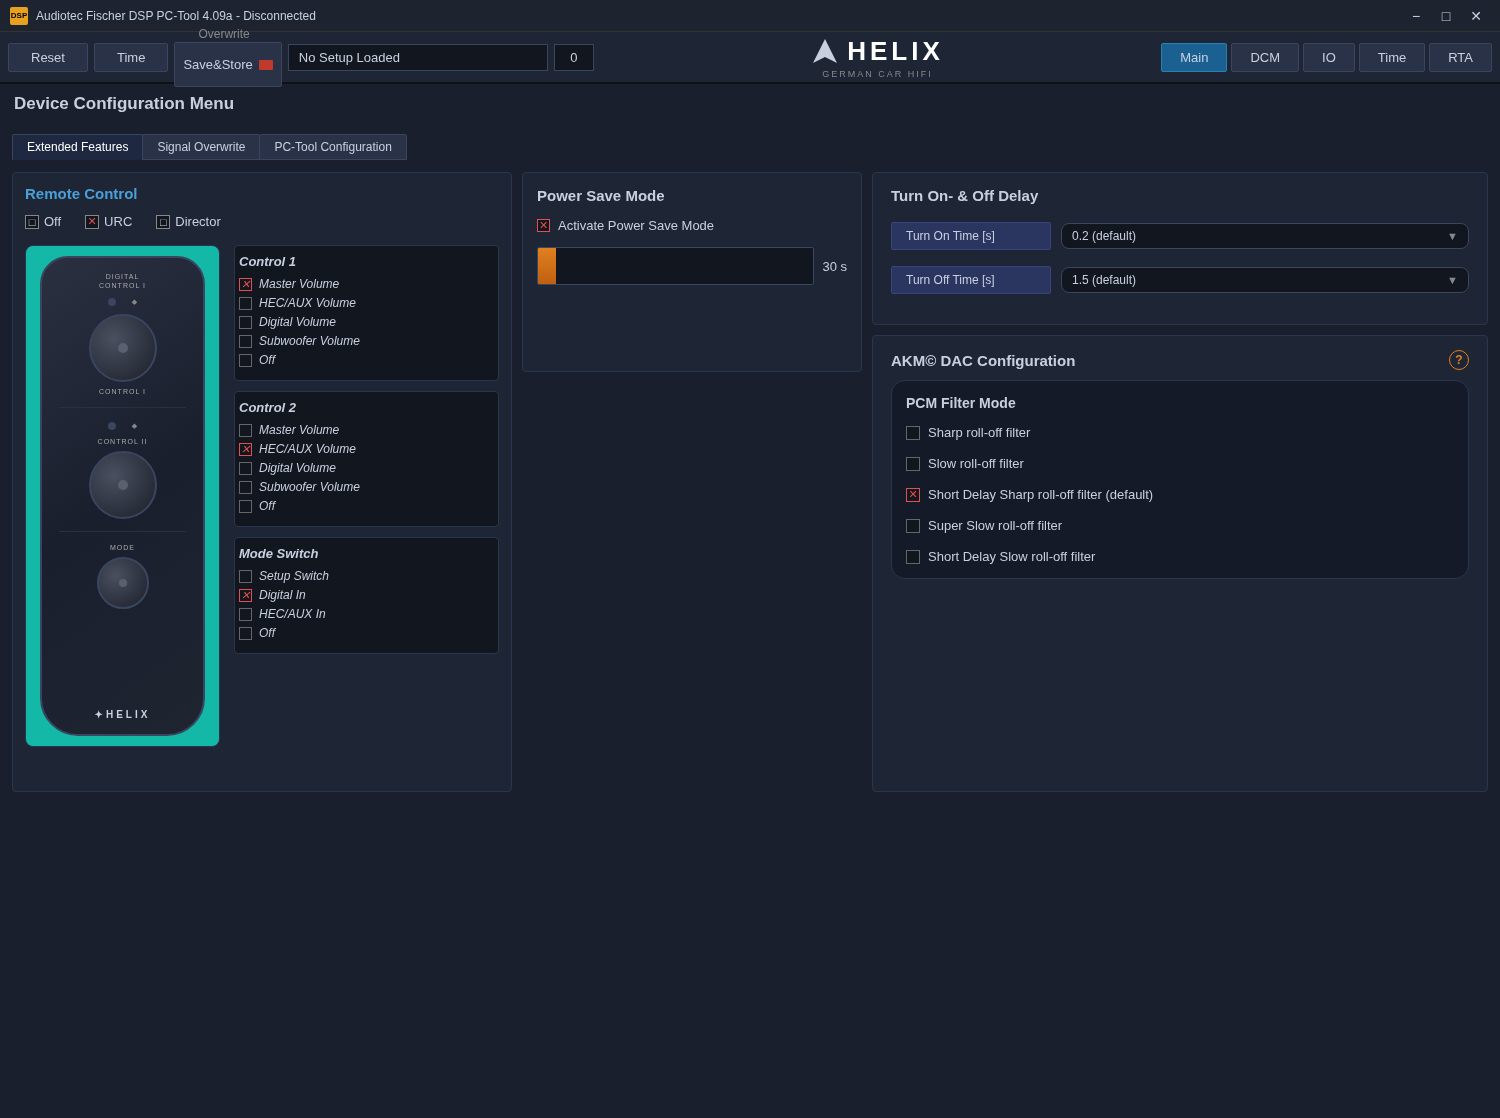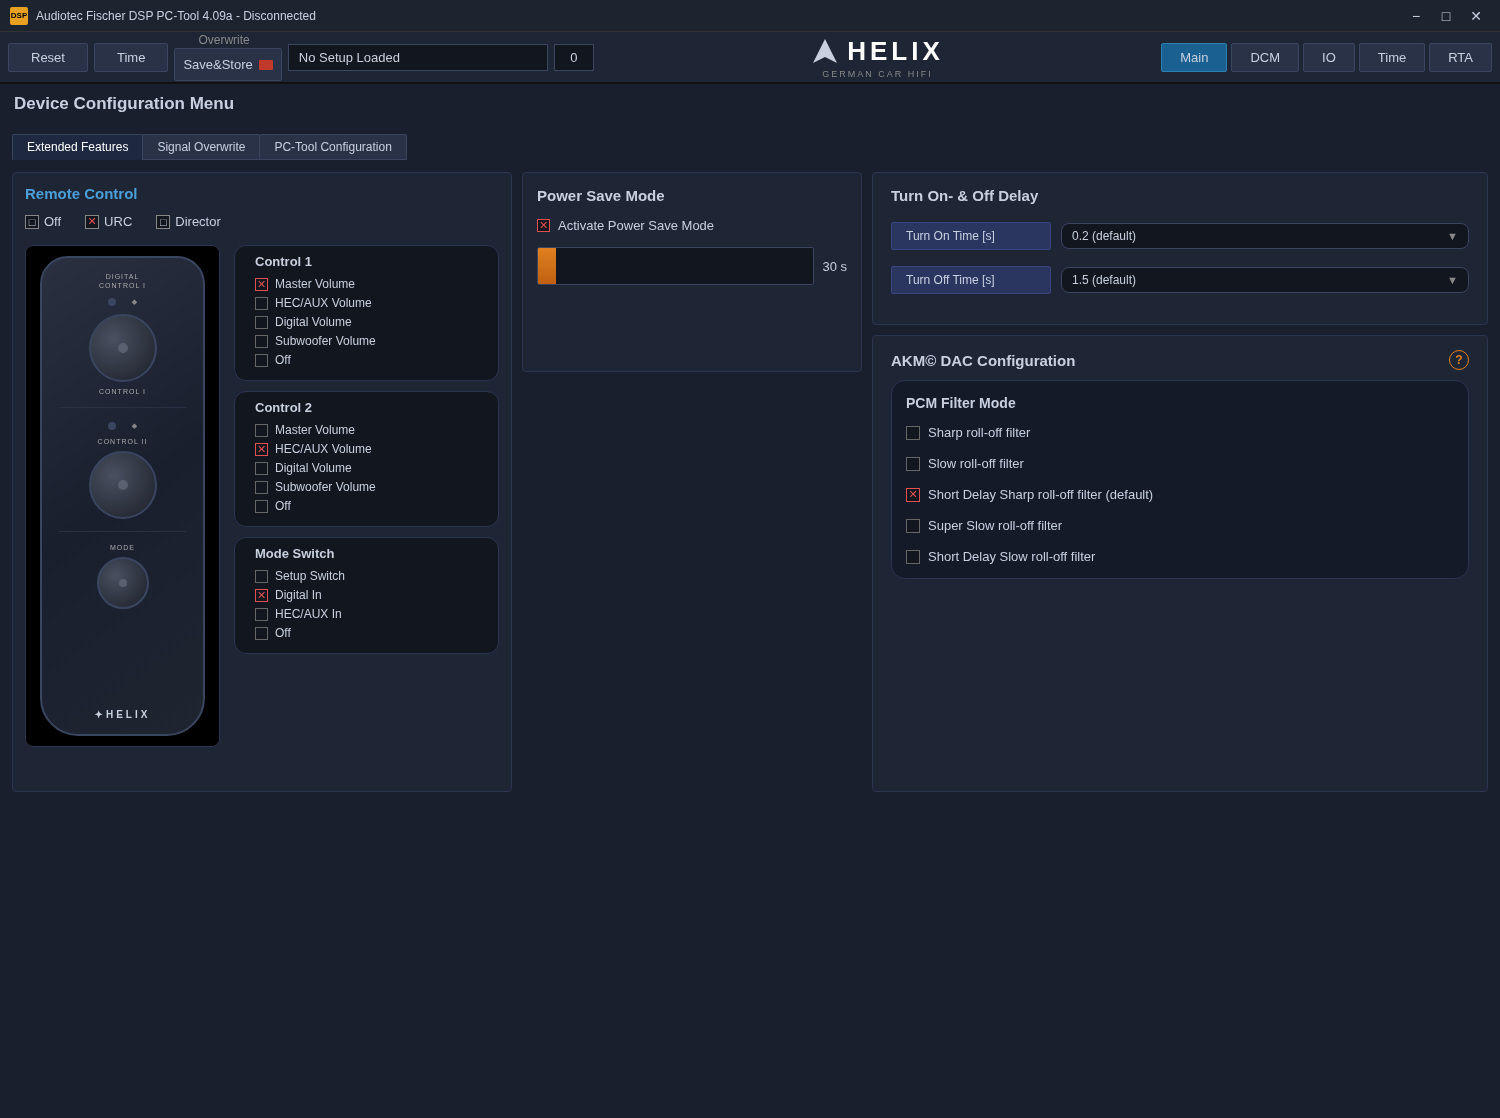--- a/index.html
+++ b/index.html
@@ -78,21 +78,21 @@
     .overwrite-label {
       font-size: 12px;
       color: #888;
       margin-bottom: 1px;
       margin-left: 24px;
     }
     .save-store-btn {
       background: #2a3248;
       border: 1px solid #3a4560;
       color: #c8d0e0;
-      padding: 8px 8px;
+      padding: 14px 8px;
       cursor: pointer;
       font-size: 13px;
       border-radius: 2px;
       display: flex; align-items: center; gap: 6px;
     }
     .save-store-indicator {
       width: 14px; height: 10px;
       background: #c0392b;
       border-radius: 1px;
     }
@@ -225,21 +225,21 @@
       font-size: 11px;
     }
     .radio-box.checked { color: #e05050; }
 
     .remote-content {
       display: flex;
       gap: 14px;
     }
     .remote-image-area {
       width: 195px;
-      background: #000000;
+      background: #14b8a6;
       border: 1px solid #2a3550;
       border-radius: 8px;
       padding: 10px;
       display: flex;
       align-items: center;
       justify-content: center;
       flex-shrink: 0;
     }
     .remote-device {
       width: 165px;
@@ -281,23 +281,24 @@
       height: 1px;
       background: #2a3040;
     }
 
     .controls-list {
       flex: 1;
     }
     .control-group {
       background: #12161f;
       border: 1px solid #2a3550;
-      border-radius: 12px;
-      padding: 8px 20px;
+      border-radius: 4px;
+      padding: 8px 4px;
       margin-bottom: 10px;
+      font-style: italic;
     }
     .control-group-title {
       font-weight: bold;
       color: #c8d0e0;
       margin-bottom: 8px;
       font-size: 13px;
     }
     .checkbox-item {
       display: flex;
       align-items: center;

